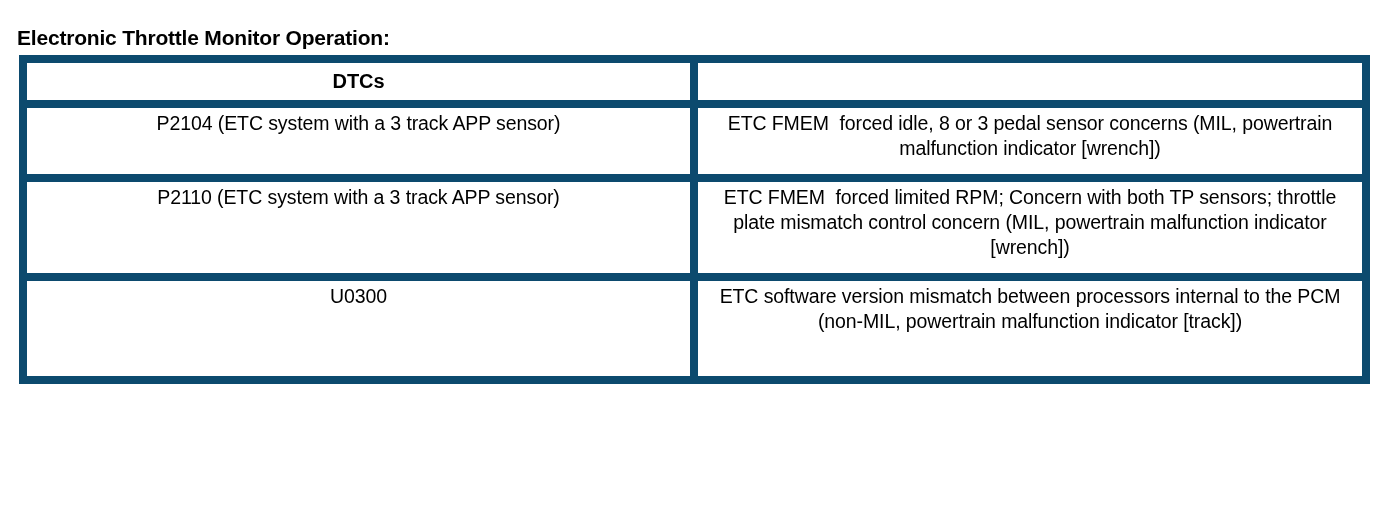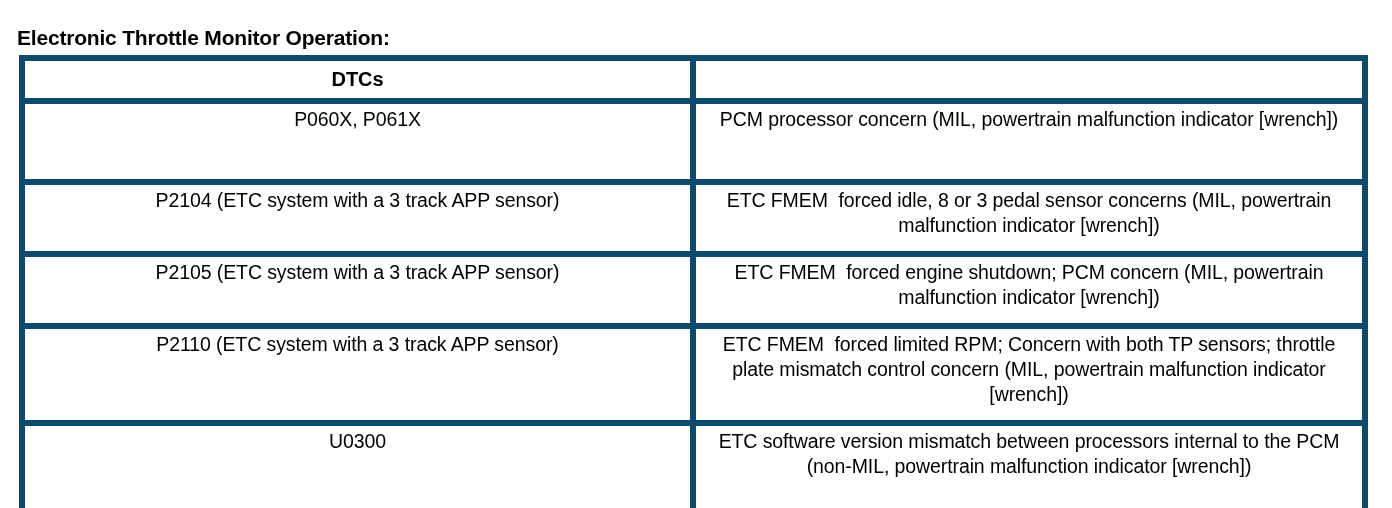--- a/index.html
+++ b/index.html
@@ -36,21 +36,21 @@
     top: 55px;
     width: 1343px;
     border-collapse: collapse;
     table-layout: fixed;
     border: 3px solid #000000;
   }
   .dtc-table col.c-code { width: 671px; }
   .dtc-table col.c-desc { width: 672px; }
   .dtc-table th,
   .dtc-table td {
-    border: 6px solid #0c4a6e;
+    border: 8px solid #0c4a6e;
     padding: 3px 8px;
     text-align: center;
     vertical-align: top;
     font-size: 19.5px;
     line-height: 25px;
     font-weight: normal;
     white-space: pre-wrap;
   }
   .dtc-table th {
     font-weight: bold;
@@ -78,36 +78,28 @@
       <col class="c-code">
       <col class="c-desc">
     </colgroup>
     <thead>
       <tr class="row-header">
         <th class="cell-code">DTCs</th>
         <th class="cell-desc"></th>
       </tr>
     </thead>
     <tbody>
-      <tr class="r1">
-        <td class="cell-code">P060X, P061X</td>
-        <td class="cell-desc">PCM processor concern (MIL, powertrain malfunction indicator [wrench])</td>
-      </tr>
       <tr class="r2">
         <td class="cell-code">P2104 (ETC system with a 3 track APP sensor)</td>
         <td class="cell-desc">ETC FMEM  forced idle, 8 or 3 pedal sensor concerns (MIL, powertrain malfunction indicator [wrench])</td>
-      </tr>
-      <tr class="r3">
-        <td class="cell-code">P2105 (ETC system with a 3 track APP sensor)</td>
-        <td class="cell-desc">ETC FMEM  forced engine shutdown; PCM concern (MIL, powertrain malfunction indicator [wrench])</td>
       </tr>
       <tr class="r4">
         <td class="cell-code">P2110 (ETC system with a 3 track APP sensor)</td>
         <td class="cell-desc">ETC FMEM  forced limited RPM; Concern with both TP sensors; throttle plate mismatch control concern (MIL, powertrain malfunction indicator [wrench])</td>
       </tr>
       <tr class="r5">
         <td class="cell-code">U0300</td>
-        <td class="cell-desc">ETC software version mismatch between processors internal to the PCM (non-MIL, powertrain malfunction indicator [wrench])</td>
+        <td class="cell-desc">ETC software version mismatch between processors internal to the PCM (non-MIL, powertrain malfunction indicator [track])</td>
       </tr>
     </tbody>
   </table>
 
 </div>
 
 </body></html>

